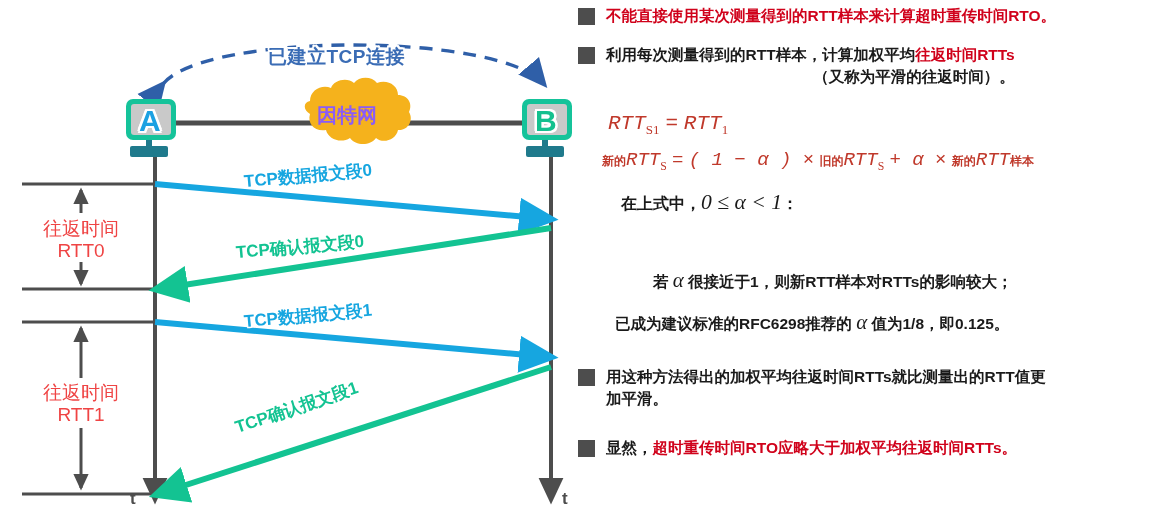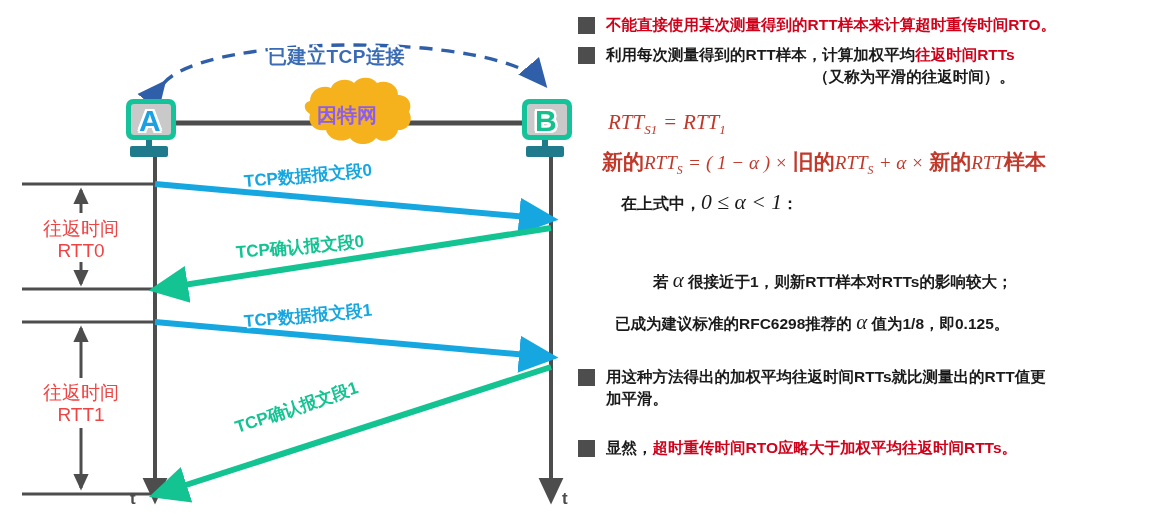--- a/index.html
+++ b/index.html
@@ -67,31 +67,31 @@
 
   
   .panel{position:absolute;left:572px;top:0;width:594px;height:520px;}
   .bullet-row{position:absolute;display:flex;align-items:flex-start;}
   .sq{
     width:17px;height:17px;background:#4d4d4d;flex:none;
     margin-top:3px;margin-right:11px;
   }
   .btext{font-size:15.5px;font-weight:bold;line-height:1.45;color:#1a1a1a;}
   .red{color:#d0021b;}
-  .r1{left:6px;top:14px;width:586px;}
+  .r1{left:6px;top:5px;width:586px;}
   .r2{left:6px;top:44px;width:586px;text-align:right;}
   .r3{left:6px;top:366px;width:586px;}
   .r4{left:6px;top:437px;width:586px;}
 
   .mathline{position:absolute;color:#c0392b;white-space:nowrap;}
-  .mi{font-family:Liberation Serif, serif;font-style:italic;}
-  .sub{font-size:.62em;vertical-align:sub;font-family:"Liberation Serif",serif;font-style:italic;}
+  .mi{font-family:Liberation Mono, monospace;font-style:italic;}
+  .sub{font-size:.62em;vertical-align:sub;font-family:"Liberation Serif",serif;}
   .m1{left:36px;top:110px;font-size:21px;}
   .m2{left:30px;top:148px;font-size:19px;}
-  .cn{font-family:"Liberation Sans","DejaVu Sans",sans-serif;font-style:normal;font-weight:bold;font-size:21px;margin-top:12px;}
+  .cn{font-family:"Liberation Sans","DejaVu Sans",sans-serif;font-style:normal;font-weight:bold;font-size:12px;margin-top:12px;}
 
   .plain{position:absolute;color:#1a1a1a;font-weight:bold;white-space:nowrap;margin-left:13px;}
   .p-alpha{left:36px;top:190px;font-size:16px;}
   .p-a1{left:68px;top:228px;font-size:15.5px;}
   .p-a2{left:68px;top:268px;font-size:15.5px;}
   .p-a3{left:30px;top:310px;font-size:15.5px;}
   .gi{font-family:"Liberation Serif","DejaVu Serif",serif;font-style:italic;font-size:1.35em;font-weight:normal;}
   .num{font-family:"Liberation Serif","DejaVu Serif",serif;font-style:italic;font-size:1.35em;font-weight:normal;}
 </style>
 </head>

